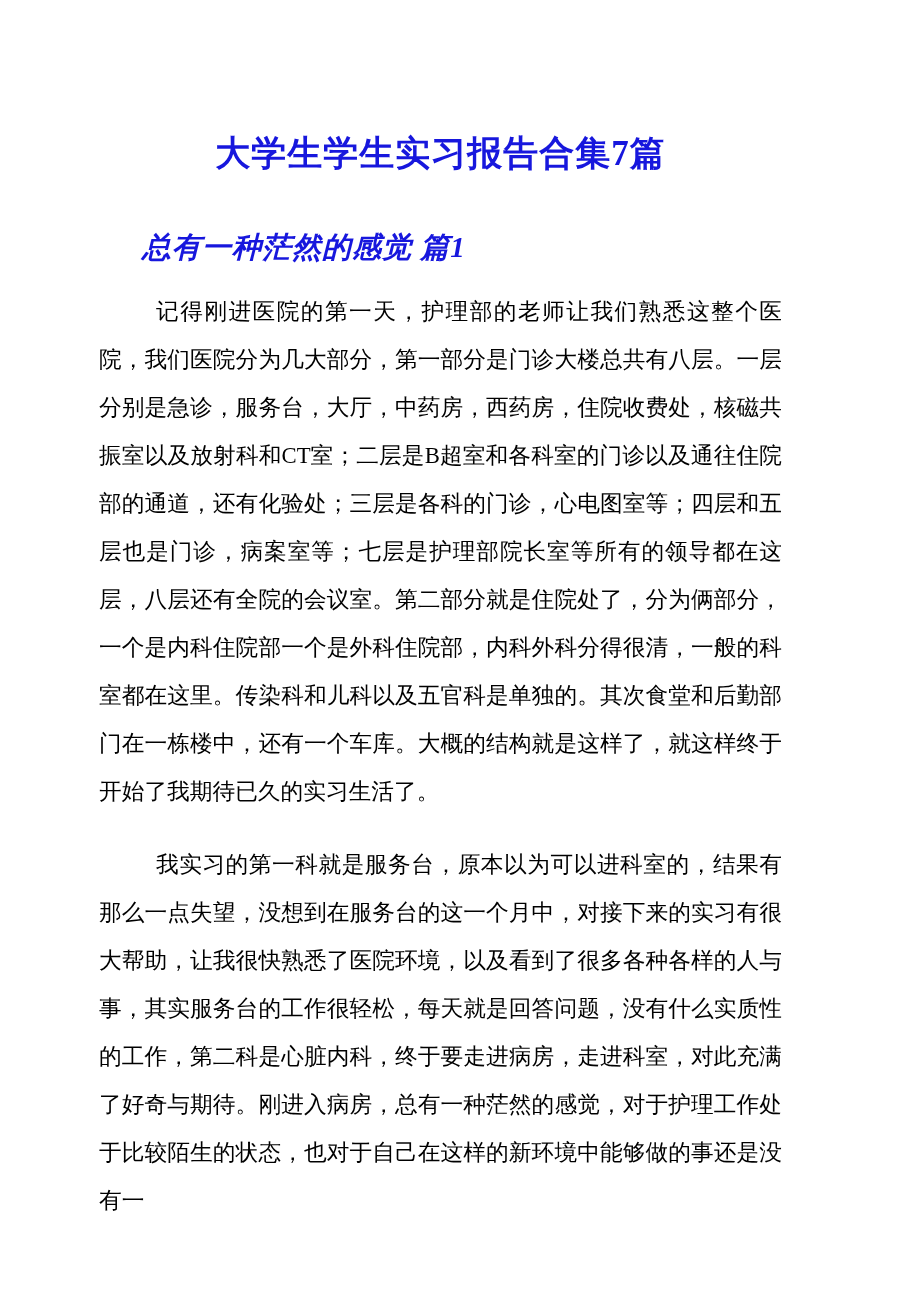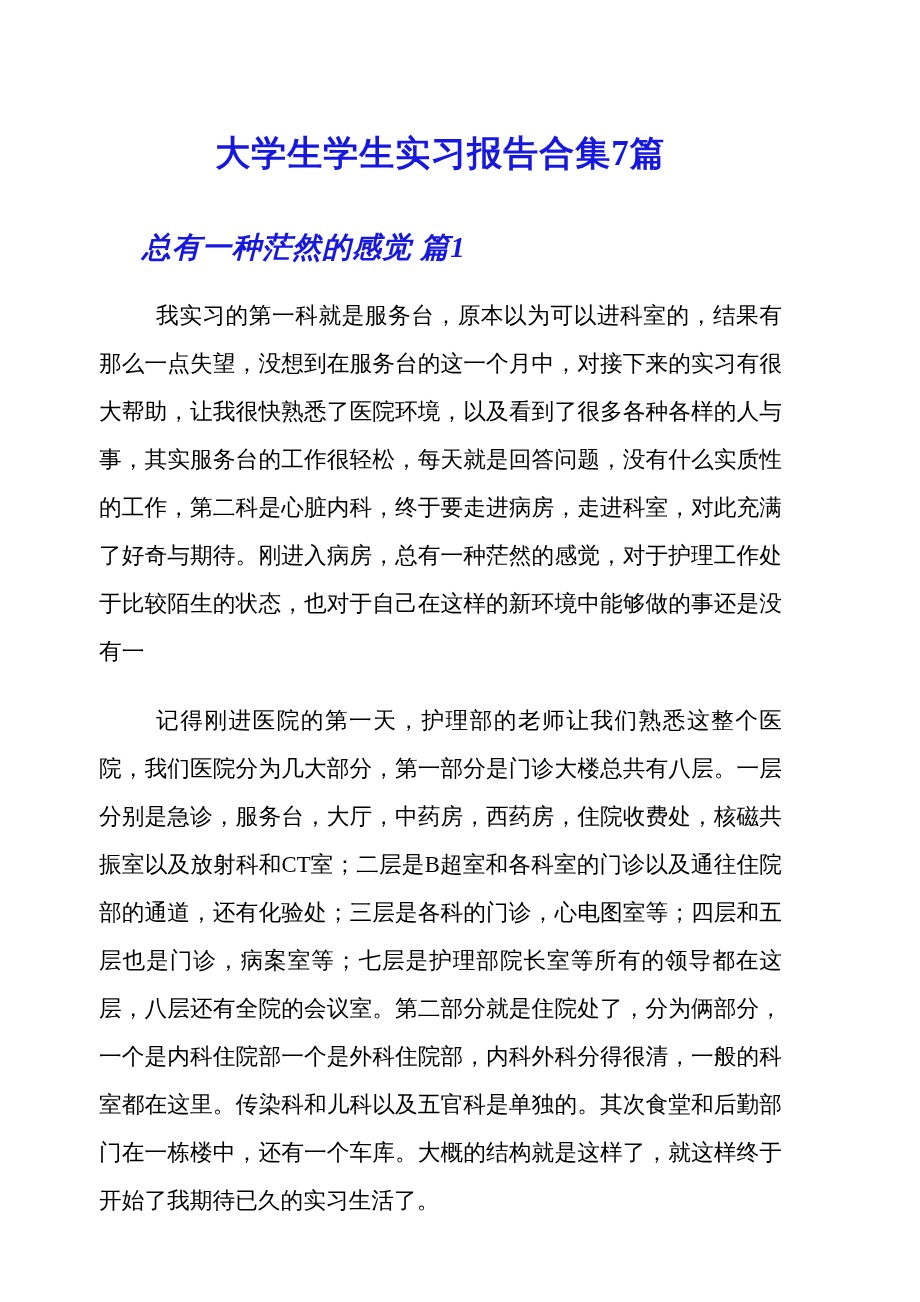--- a/index.html
+++ b/index.html
@@ -50,16 +50,16 @@
     margin-top: 21px;
   }
 </style>
 </head>
 <body>
 
 <div class="page">
   <div class="content">
     <h1 class="doc-title" style="color: rgb(23, 23, 221);">大学生学生实习报告合集7篇</h1>
     <h2 class="section-heading" style="color: rgb(23, 23, 221);">总有一种茫然的感觉 篇1</h2>
+    <p class="body-paragraph first">记得刚进医院的第一天，护理部的老师让我们熟悉这整个医院，我们医院分为几大部分，第一部分是门诊大楼总共有八层。一层分别是急诊，服务台，大厅，中药房，西药房，住院收费处，核磁共振室以及放射科和CT室；二层是B超室和各科室的门诊以及通往住院部的通道，还有化验处；三层是各科的门诊，心电图室等；四层和五层也是门诊，病案室等；七层是护理部院长室等所有的领导都在这层，八层还有全院的会议室。第二部分就是住院处了，分为俩部分，一个是内科住院部一个是外科住院部，内科外科分得很清，一般的科室都在这里。传染科和儿科以及五官科是单独的。其次食堂和后勤部门在一栋楼中，还有一个车库。大概的结构就是这样了，就这样终于开始了我期待已久的实习生活了。</p>
     <p class="body-paragraph">我实习的第一科就是服务台，原本以为可以进科室的，结果有那么一点失望，没想到在服务台的这一个月中，对接下来的实习有很大帮助，让我很快熟悉了医院环境，以及看到了很多各种各样的人与事，其实服务台的工作很轻松，每天就是回答问题，没有什么实质性的工作，第二科是心脏内科，终于要走进病房，走进科室，对此充满了好奇与期待。刚进入病房，总有一种茫然的感觉，对于护理工作处于比较陌生的状态，也对于自己在这样的新环境中能够做的事还是没有一</p>
-    <p class="body-paragraph first">记得刚进医院的第一天，护理部的老师让我们熟悉这整个医院，我们医院分为几大部分，第一部分是门诊大楼总共有八层。一层分别是急诊，服务台，大厅，中药房，西药房，住院收费处，核磁共振室以及放射科和CT室；二层是B超室和各科室的门诊以及通往住院部的通道，还有化验处；三层是各科的门诊，心电图室等；四层和五层也是门诊，病案室等；七层是护理部院长室等所有的领导都在这层，八层还有全院的会议室。第二部分就是住院处了，分为俩部分，一个是内科住院部一个是外科住院部，内科外科分得很清，一般的科室都在这里。传染科和儿科以及五官科是单独的。其次食堂和后勤部门在一栋楼中，还有一个车库。大概的结构就是这样了，就这样终于开始了我期待已久的实习生活了。</p>
   </div>
 </div>
 
 </body></html>

